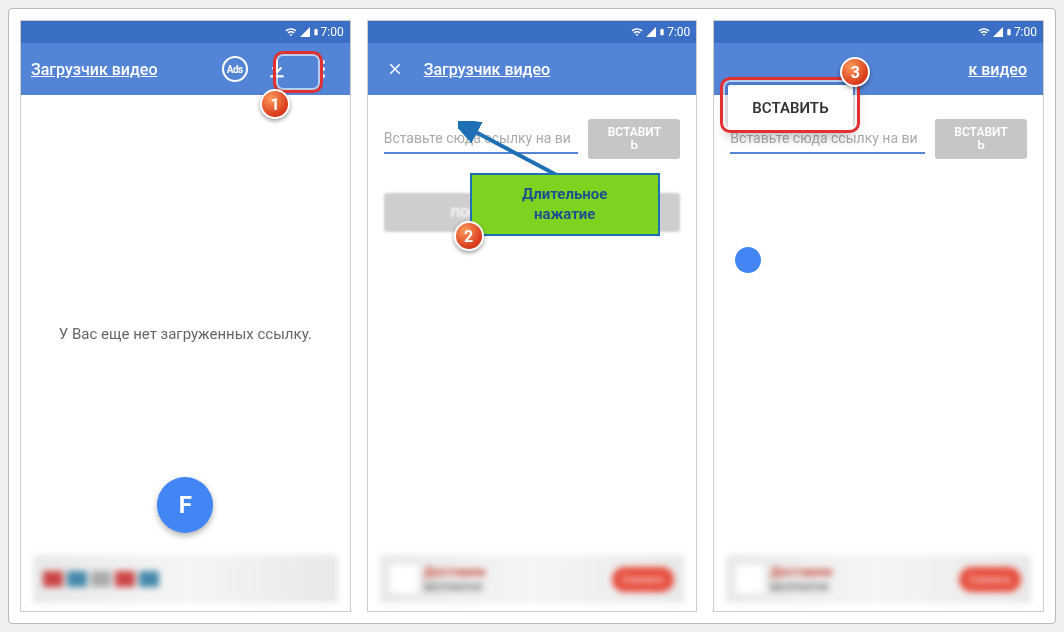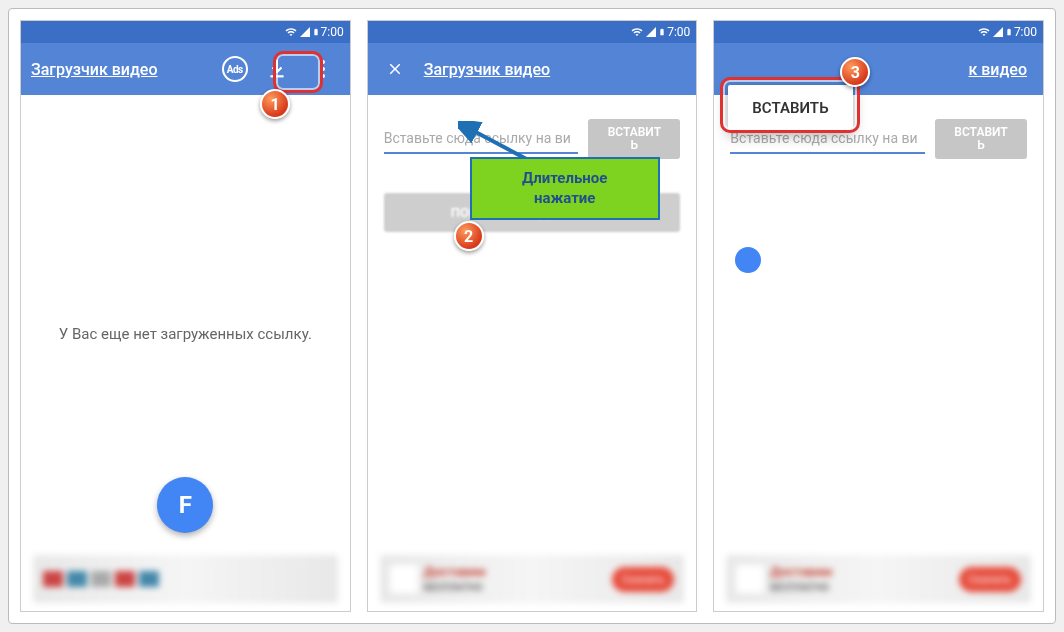--- a/index.html
+++ b/index.html
@@ -333,21 +333,21 @@
     </div>
 
     <svg class="arrow-svg" style="top:100px; left:90px;" width="130" height="70">
       <defs>
           <marker id="ah2" markerWidth="10" markerHeight="10" refX="2" refY="3" orient="auto">
             <path d="M0,0 L0,6 L8,3 z" fill="#1f6fb5"></path>
           </marker>
         </defs>
       <line x1="110" y1="60" x2="12" y2="8" stroke="#1f6fb5" stroke-width="4" marker-end="url(#ah2)"></line>
     </svg>
-    <div class="callout" style="top:136px; left:102px; width:190px;">
+    <div class="callout" style="top:152px; left:102px; width:190px;">
       <span>Длительное</span><br><span>нажатие</span>
     </div>
     <div class="step-badge" style="top:200px; left:86px;">2</div>
   </div>
 
   <div class="phone">
     <div class="statusbar">
       <svg width="14" height="12" viewBox="0 0 24 24" fill="#fff">
           <path d="M1 9l2 2c4.97-4.97 13.03-4.97 18 0l2-2C16.93 2.93 7.07 2.93 1 9zm8 8l3 3 3-3c-1.66-1.66-4.34-1.66-6 0zm-4-4l2 2c2.76-2.76 7.24-2.76 10 0l2-2C15.14 9.14 8.86 9.14 5 13z"></path>
         </svg>

